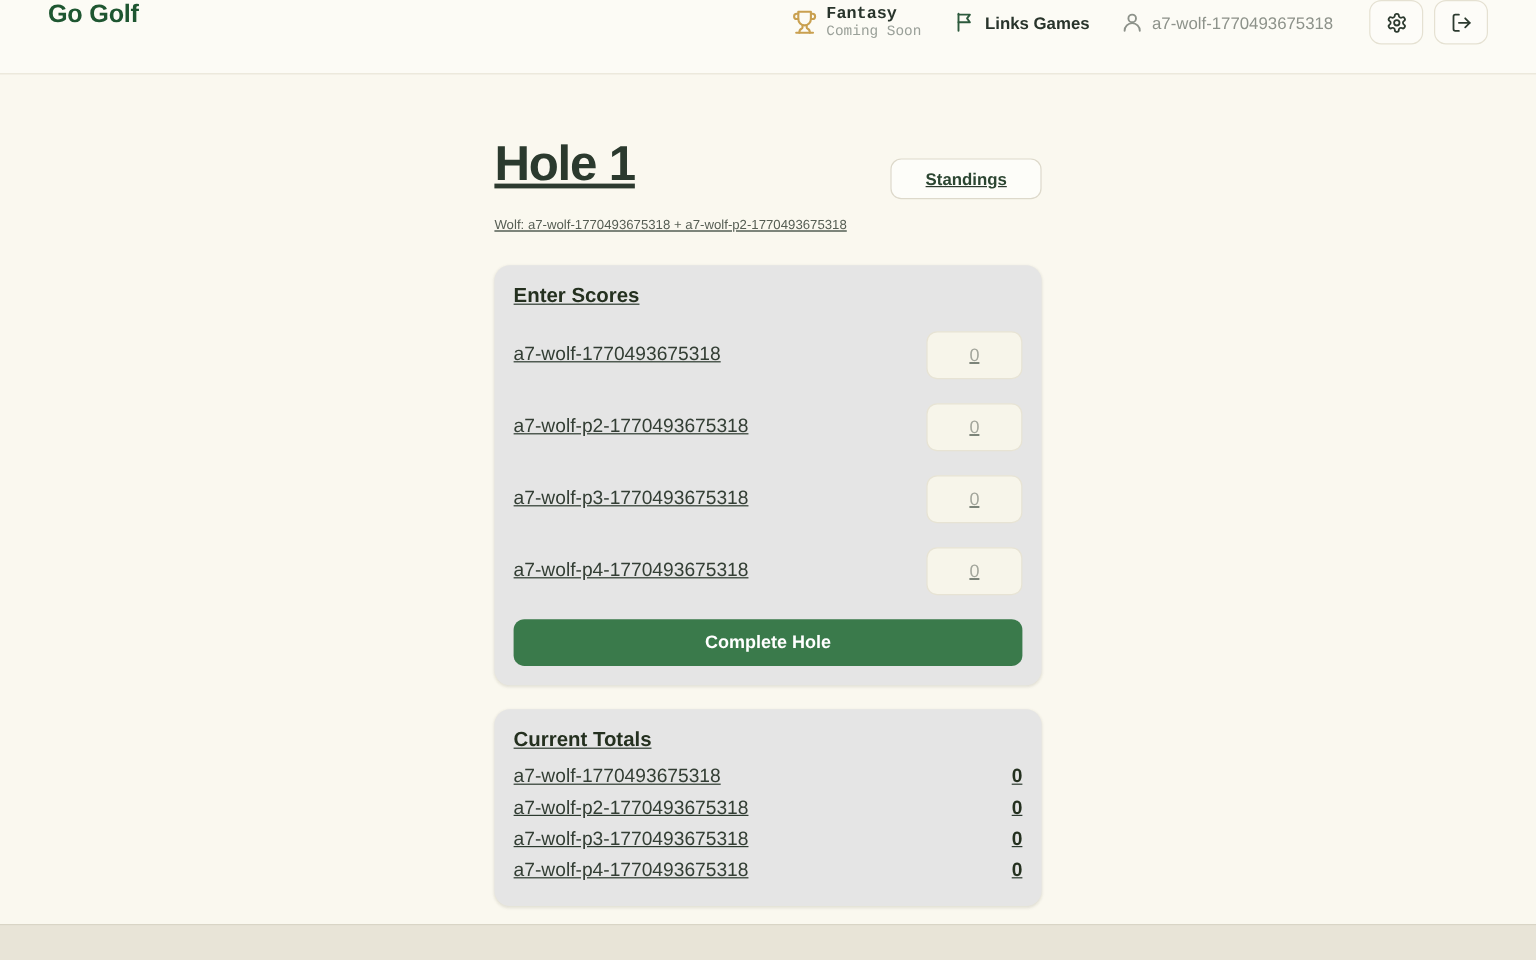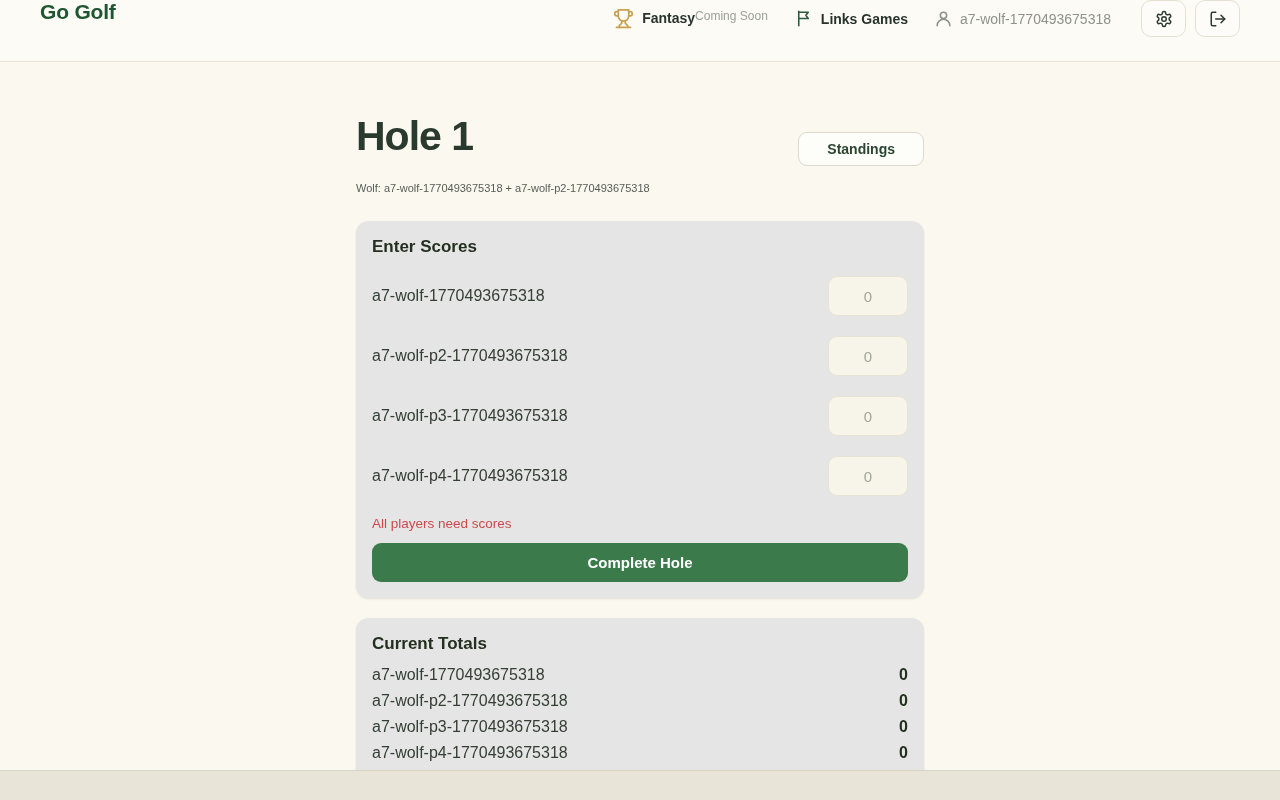--- a/index.html
+++ b/index.html
@@ -25,39 +25,39 @@
     flex-shrink: 0;
   }
   .brand {
     font-size: 21px;
     font-weight: 700;
     color: #1e5631;
     letter-spacing: -0.2px;
   }
   .nav { display: flex; align-items: center; gap: 26px; }
   .nav-item { display: flex; align-items: center; gap: 8px; cursor: pointer; }
-  .nav-item .stack { display: flex; flex-direction: row; line-height: 1.15; }
+  .nav-item .stack { display: flex; flex-direction: column; line-height: 1.15; font-family: Liberation Mono, monospace; }
   .nav-label { font-size: 14px; font-weight: 700; color: #28342b; }
   .nav-sublabel { font-size: 12px; color: #9aa099; }
   .user-chip { display: flex; align-items: center; gap: 7px; }
   .user-name { font-size: 14px; color: #8d928a; }
   .icon-btn {
     width: 45px; height: 37px;
     background: #fdfcf8;
     border: 1px solid #e5e1d2;
     border-radius: 10px;
     display: flex; align-items: center; justify-content: center;
     cursor: pointer;
   }
   .btn-group { display: flex; gap: 9px; margin-left: 4px; }
   svg.ic { display: block; }
 
   
   .content { flex: 1; overflow: hidden; }
-  .column { width: 568px; margin: 0 auto; padding-top: 52px; }
+  .column { width: 456px; margin: 0 auto; padding-top: 52px; text-decoration: underline; }
 
   .title-row { display: flex; justify-content: space-between; align-items: flex-start; }
   .page-title {
     font-size: 41px;
     font-weight: 800;
     color: #2b3a2e;
     letter-spacing: -1px;
     line-height: 1.1;
   }
   .page-subtitle { font-size: 11px; color: #565e54; margin-top: 23px; }
@@ -227,21 +227,20 @@
       </div>
       <div class="score-row">
         <span class="player-name">a7-wolf-p3-1770493675318</span>
         <input class="score-input" type="text" placeholder="0" style="">
       </div>
       <div class="score-row">
         <span class="player-name">a7-wolf-p4-1770493675318</span>
         <input class="score-input" type="text" placeholder="0" style="">
       </div>
 
-      <p class="error-text">All players need scores</p>
 
       <button class="submit-btn">Complete Hole</button>
     </section>
 
     <section class="card card-totals">
       <h2 class="card-title">Current Totals</h2>
 
       <div class="total-row">
         <span class="total-name">a7-wolf-1770493675318</span>
         <span class="total-value">0</span>

